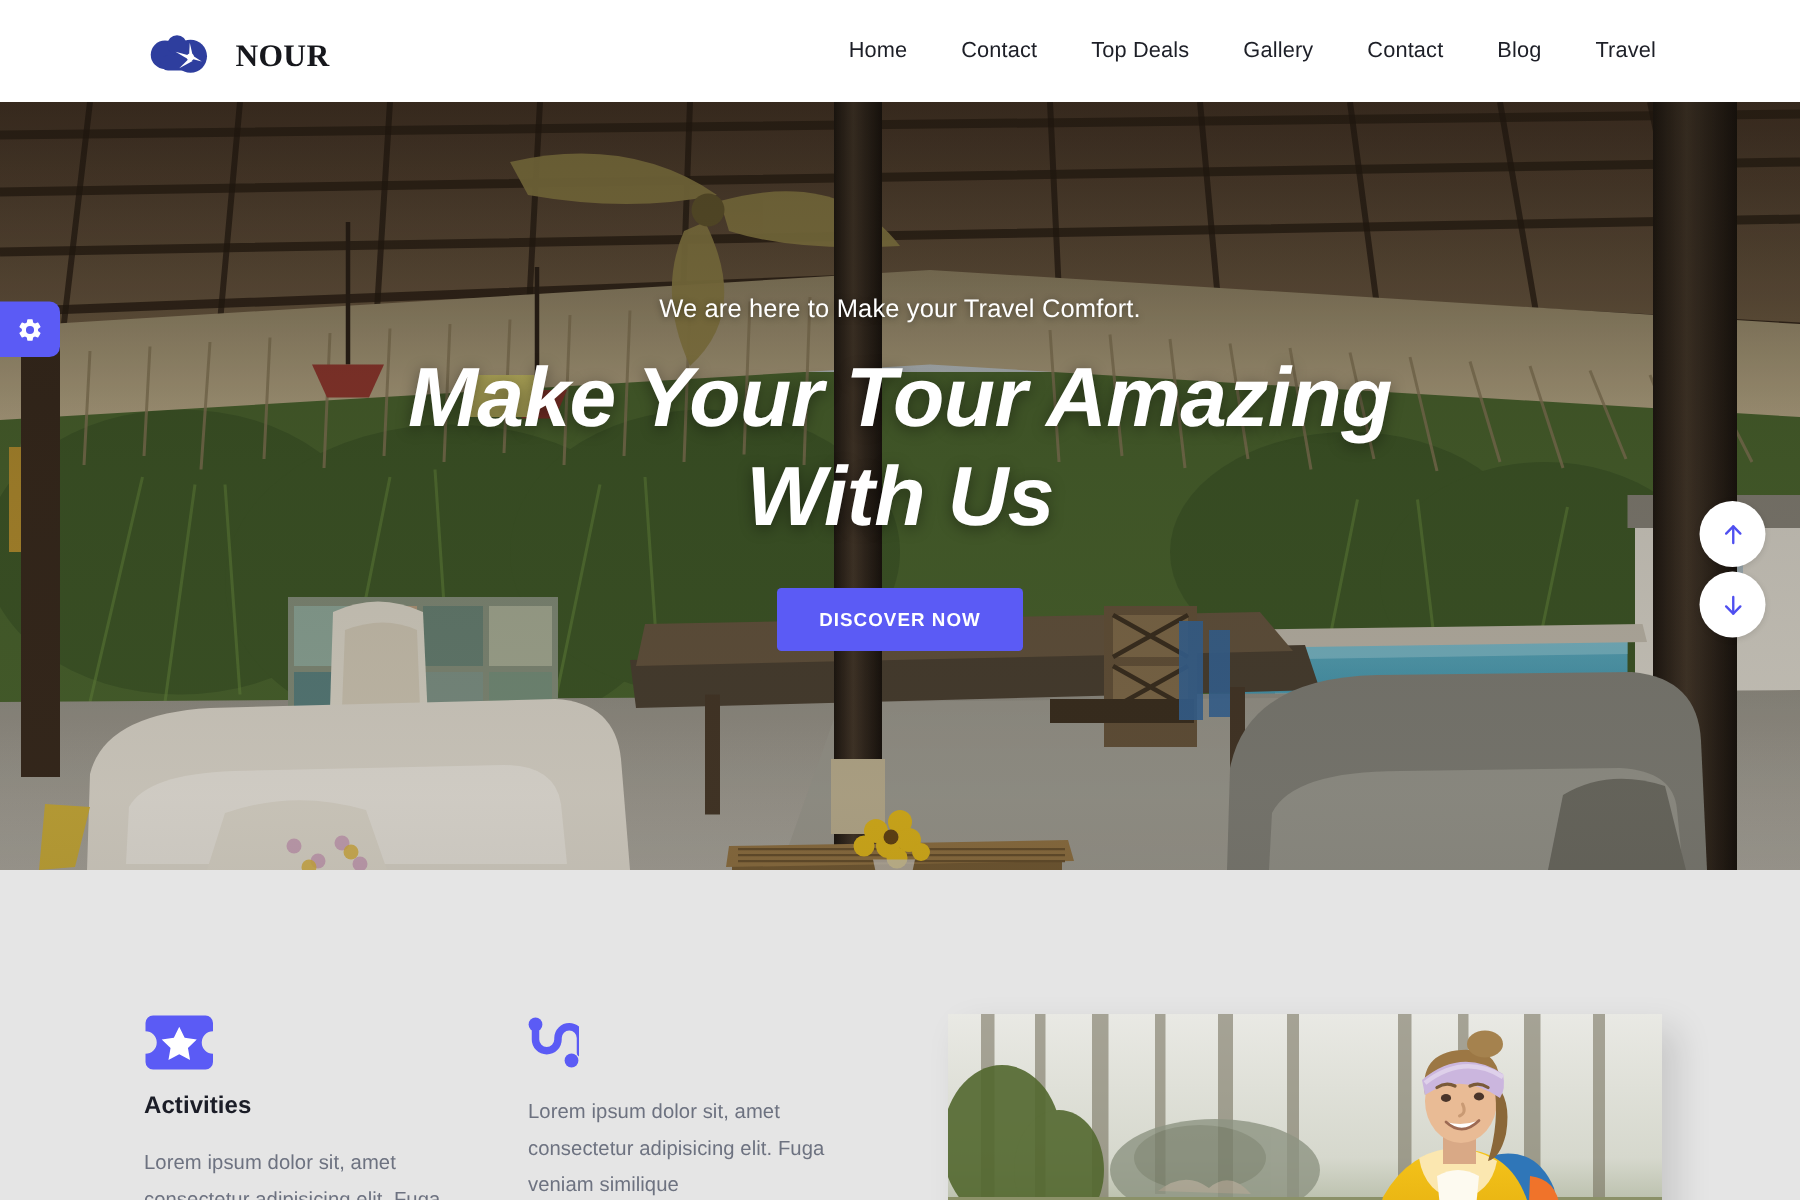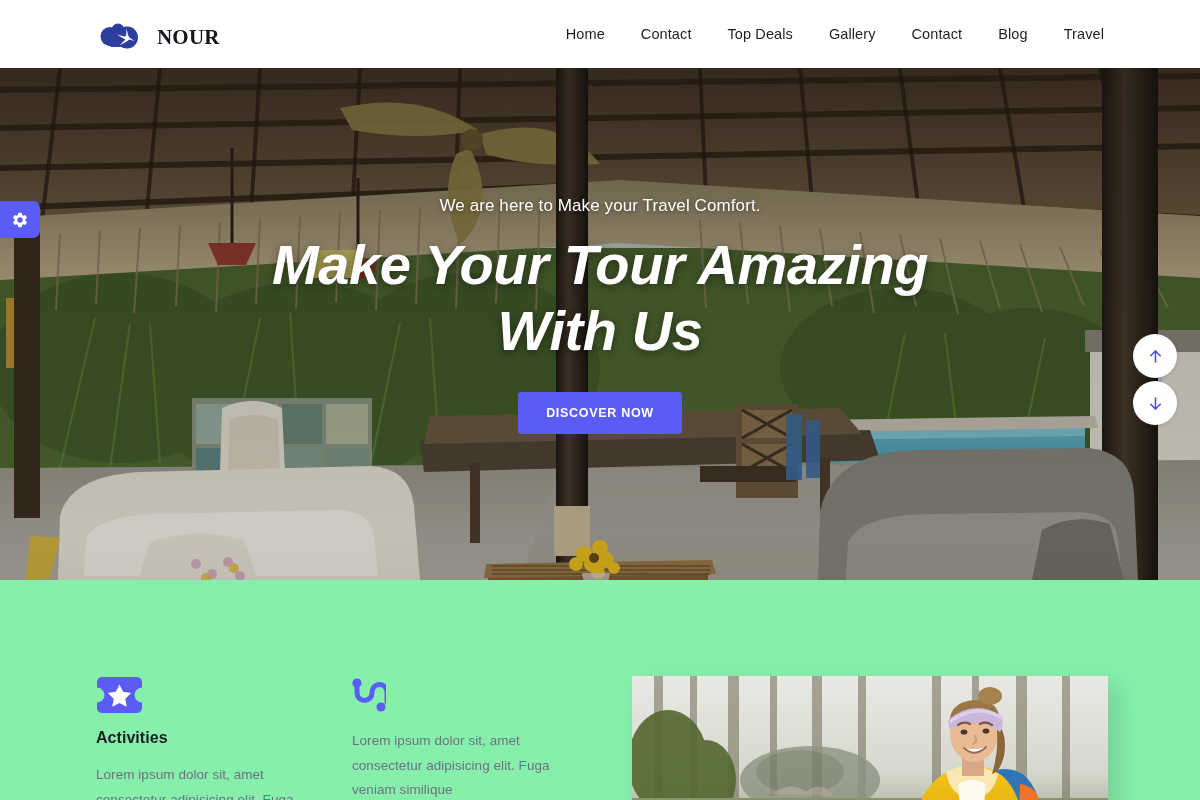--- a/index.html
+++ b/index.html
@@ -102,21 +102,21 @@
     background: #ffffff; border: none;
     display: flex; align-items: center; justify-content: center;
     cursor: pointer;
     box-shadow: 0 1px 4px rgba(0,0,0,.12);
   }
 
   
   .features {
     position: absolute; top: 580px; left: 0;
     width: 1200px; height: 220px;
-    background: #86efac;
+    background: #e5e5e5;
   }
   .feat-col { position: absolute; top: 96px; width: 232px; }
   .feat-col.c1 { left: 96px; }
   .feat-col.c2 { left: 352px; }
   .feat-icon { height: 38px; margin-bottom: 15px; display: block; }
   .feat-title {
     font-size: 16px; font-weight: 700; color: #1b1d27;
     margin-bottom: 16px; letter-spacing: 0.05px;
   }
   .feat-text {

